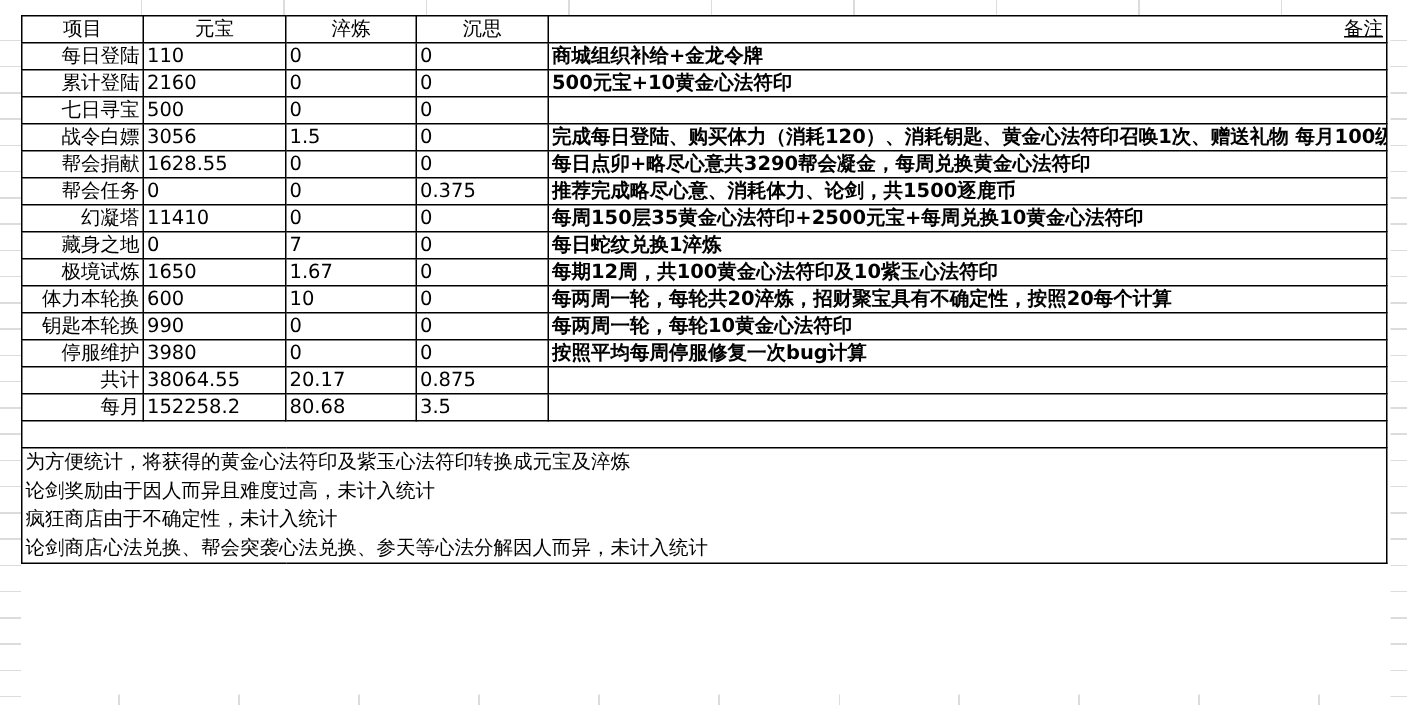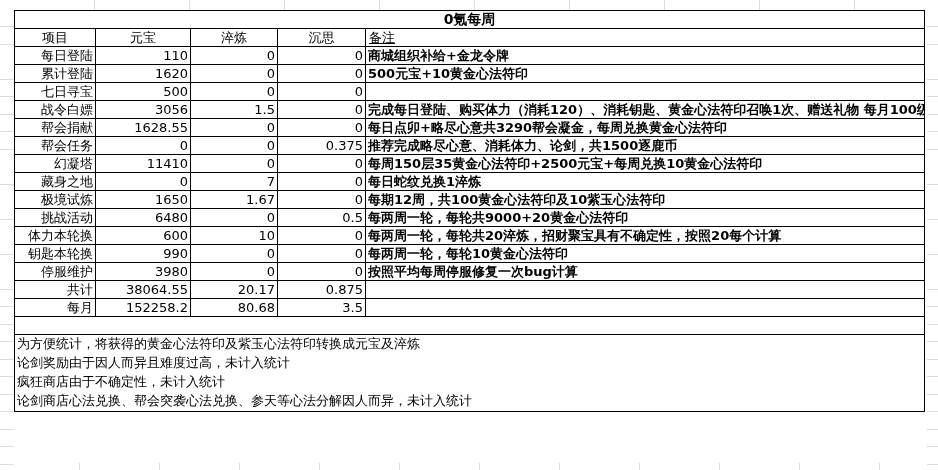--- a/index.html
+++ b/index.html
@@ -48,41 +48,40 @@
     vertical-align:middle;
     white-space:nowrap;
   }
   td.title-cell{
     font-weight:bold;
     text-align:center;
     font-size:14px;
     height:15px;line-height:15px;
   }
   td.hdr{text-align:center;height:16px;line-height:16px;margin-top:32px;}
-  td.hdr.note-h{text-align:left;padding-left:3px;text-decoration:underline;}
+  td.hdr.note-h{text-align:right;padding-left:3px;text-decoration:underline;}
   td.c-item{text-align:right;}
-  td.num{text-align:right;}
+  td.num{text-align:left;}
   td.note{
     text-align:left;
     padding-left:3px;
     white-space:pre-line;
     line-height:17px;
     font-weight:bold;
   }
   td.gap-cell{height:19px;}
   td.footer-cell{
     height:74px;
     vertical-align:top;
     padding:1px 3px;
   }
   .footnote-line{
     line-height:19px;
     white-space:nowrap;
     font-size:13px;
-    font-family:Liberation Mono, monospace;
   }
 </style>
 </head>
 <body>
 
 <div class="sheet">
 
   <div class="grid-top"></div>
   <div class="grid-bottom"></div>
   <div class="grid-left"></div>
@@ -91,41 +90,38 @@
   <table class="main">
     <colgroup>
       <col style="width:81px">
       <col style="width:95px">
       <col style="width:87px">
       <col style="width:88px">
       <col>
     </colgroup>
     <tbody>
       <tr>
-        <td class="title-cell" colspan="5">0氪每周</td>
-      </tr>
-      <tr>
         <td class="hdr">项目</td>
         <td class="hdr">元宝</td>
         <td class="hdr">淬炼</td>
         <td class="hdr">沉思</td>
         <td class="hdr note-h">备注</td>
       </tr>
     </tbody>
     <tbody id="data-rows">
         <tr>
       <td class="c-item">每日登陆</td>
       <td class="num">110</td>
       <td class="num">0</td>
       <td class="num">0</td>
       <td class="note">商城组织补给+金龙令牌</td>
     </tr>
         <tr>
       <td class="c-item">累计登陆</td>
-      <td class="num">1620</td>
+      <td class="num">2160</td>
       <td class="num">0</td>
       <td class="num">0</td>
       <td class="note">500元宝+10黄金心法符印</td>
     </tr>
         <tr>
       <td class="c-item">七日寻宝</td>
       <td class="num">500</td>
       <td class="num">0</td>
       <td class="num">0</td>
       <td class="note"></td>
@@ -165,27 +161,20 @@
       <td class="num">7</td>
       <td class="num">0</td>
       <td class="note">每日蛇纹兑换1淬炼</td>
     </tr>
         <tr>
       <td class="c-item">极境试炼</td>
       <td class="num">1650</td>
       <td class="num">1.67</td>
       <td class="num">0</td>
       <td class="note">每期12周，共100黄金心法符印及10紫玉心法符印</td>
-    </tr>
-        <tr>
-      <td class="c-item">挑战活动</td>
-      <td class="num">6480</td>
-      <td class="num">0</td>
-      <td class="num">0.5</td>
-      <td class="note">每两周一轮，每轮共9000+20黄金心法符印</td>
     </tr>
         <tr>
       <td class="c-item">体力本轮换</td>
       <td class="num">600</td>
       <td class="num">10</td>
       <td class="num">0</td>
       <td class="note">每两周一轮，每轮共20淬炼，招财聚宝具有不确定性，按照20每个计算</td>
     </tr>
         <tr>
       <td class="c-item">钥匙本轮换</td>

